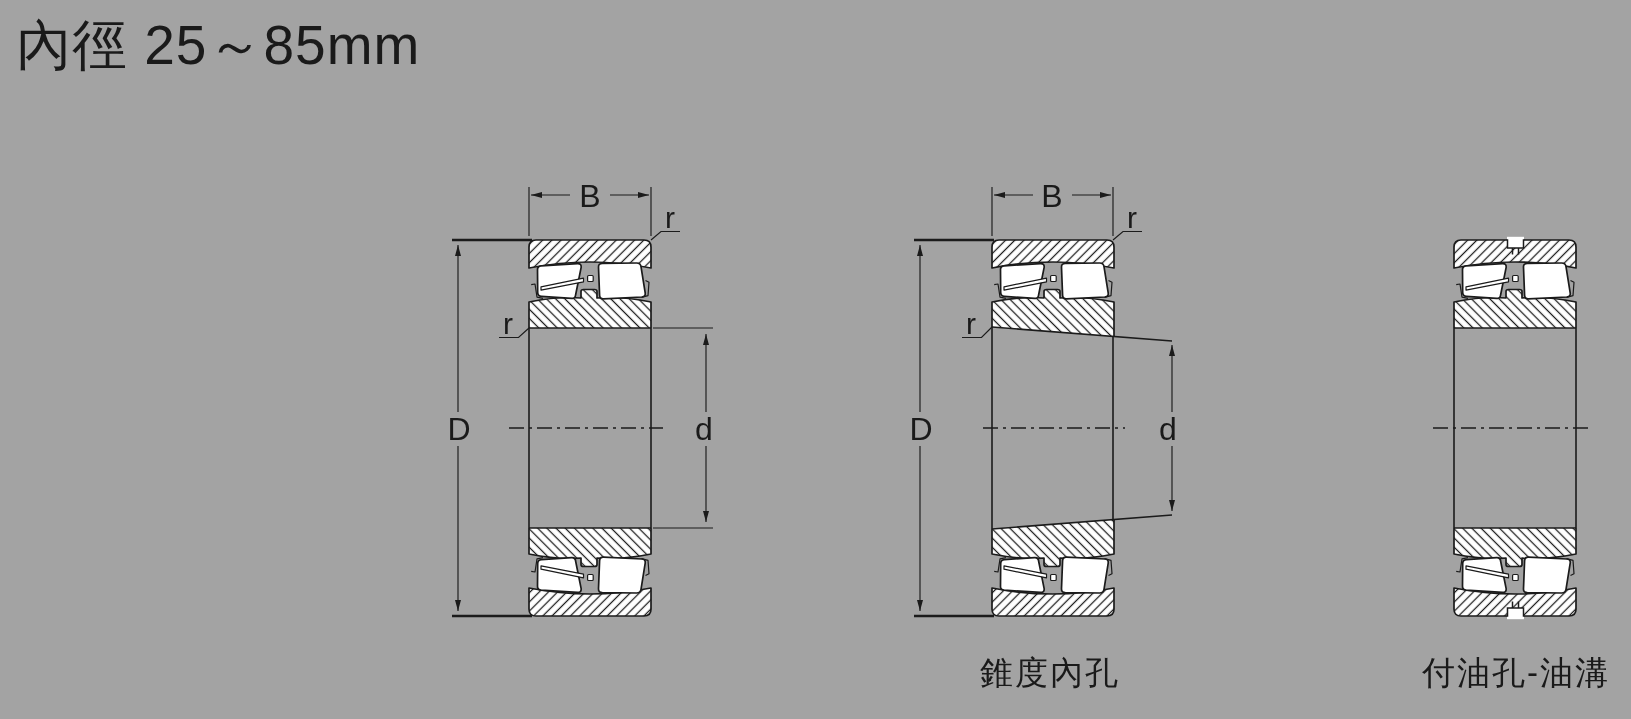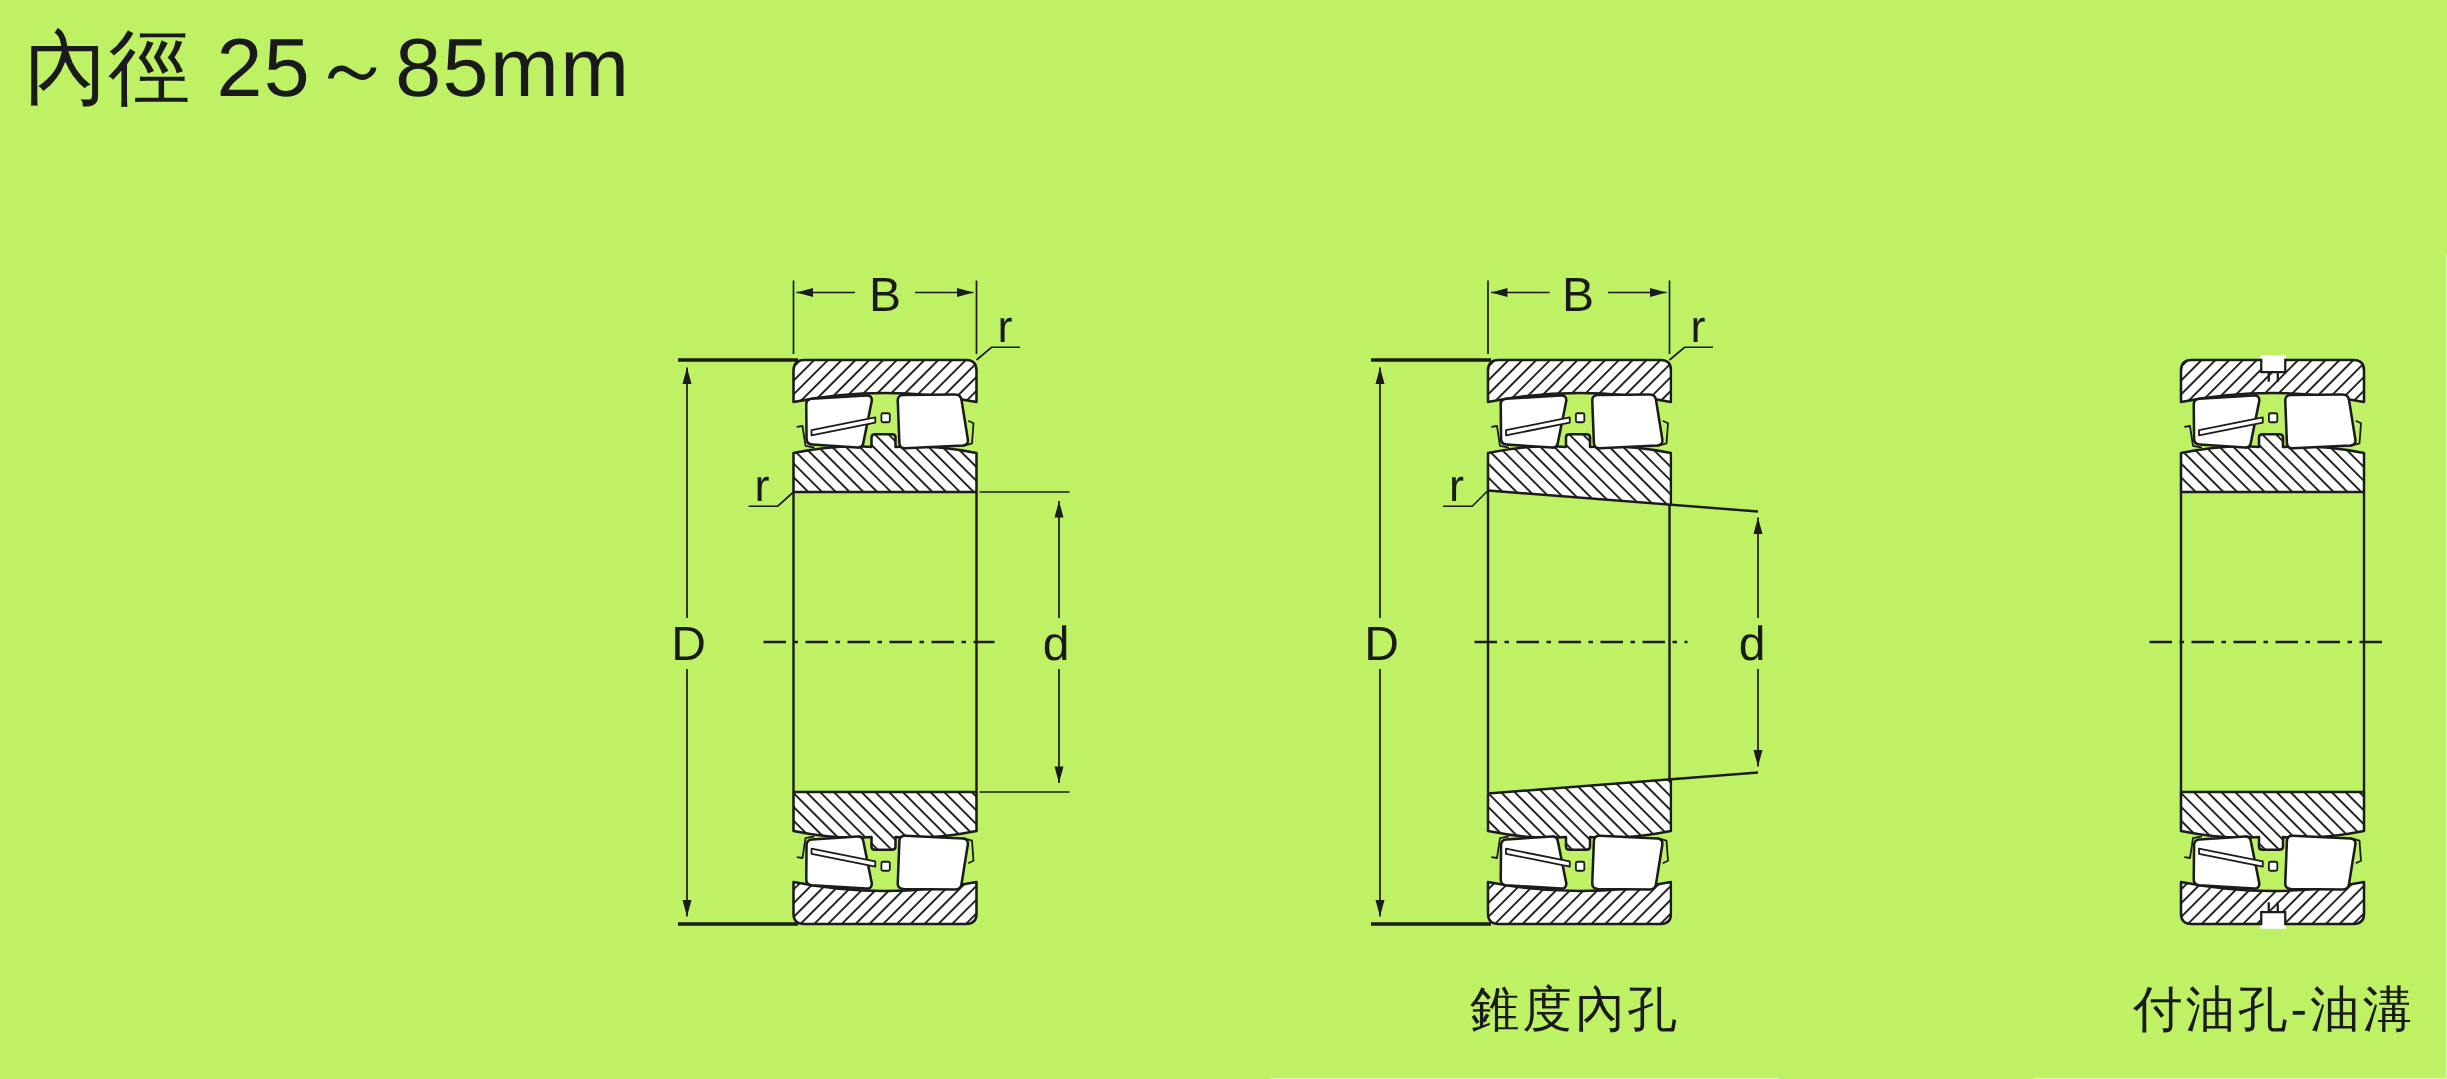--- a/index.html
+++ b/index.html
@@ -1,16 +1,16 @@
 <!DOCTYPE html>
 <html><head>
 <meta charset="utf-8">
 <style>
   html,body{margin:0;padding:0;background:#ffffff;}
-  .page{position:relative;width:1631px;height:719px;background:#bef264;overflow:hidden;
+  .page{position:relative;width:1631px;height:719px;background:#a3a3a3;overflow:hidden;
         font-family:"Liberation Sans","DejaVu Sans",sans-serif;}
   svg{display:block;}
   text{fill:#1a1a1a;font-family:"Liberation Sans","DejaVu Sans",sans-serif;}
   .title-text{font-size:55px;letter-spacing:1px;}
   .dim-text{font-size:32px;}
   .r-text{font-size:30px;}
   .caption-text{font-size:33px;letter-spacing:2px;}
   
   .half path, .half rect{stroke:#1b1b1b;stroke-width:1.7;stroke-linejoin:round;}
   .half .oring{fill:url(#hatchA);}

